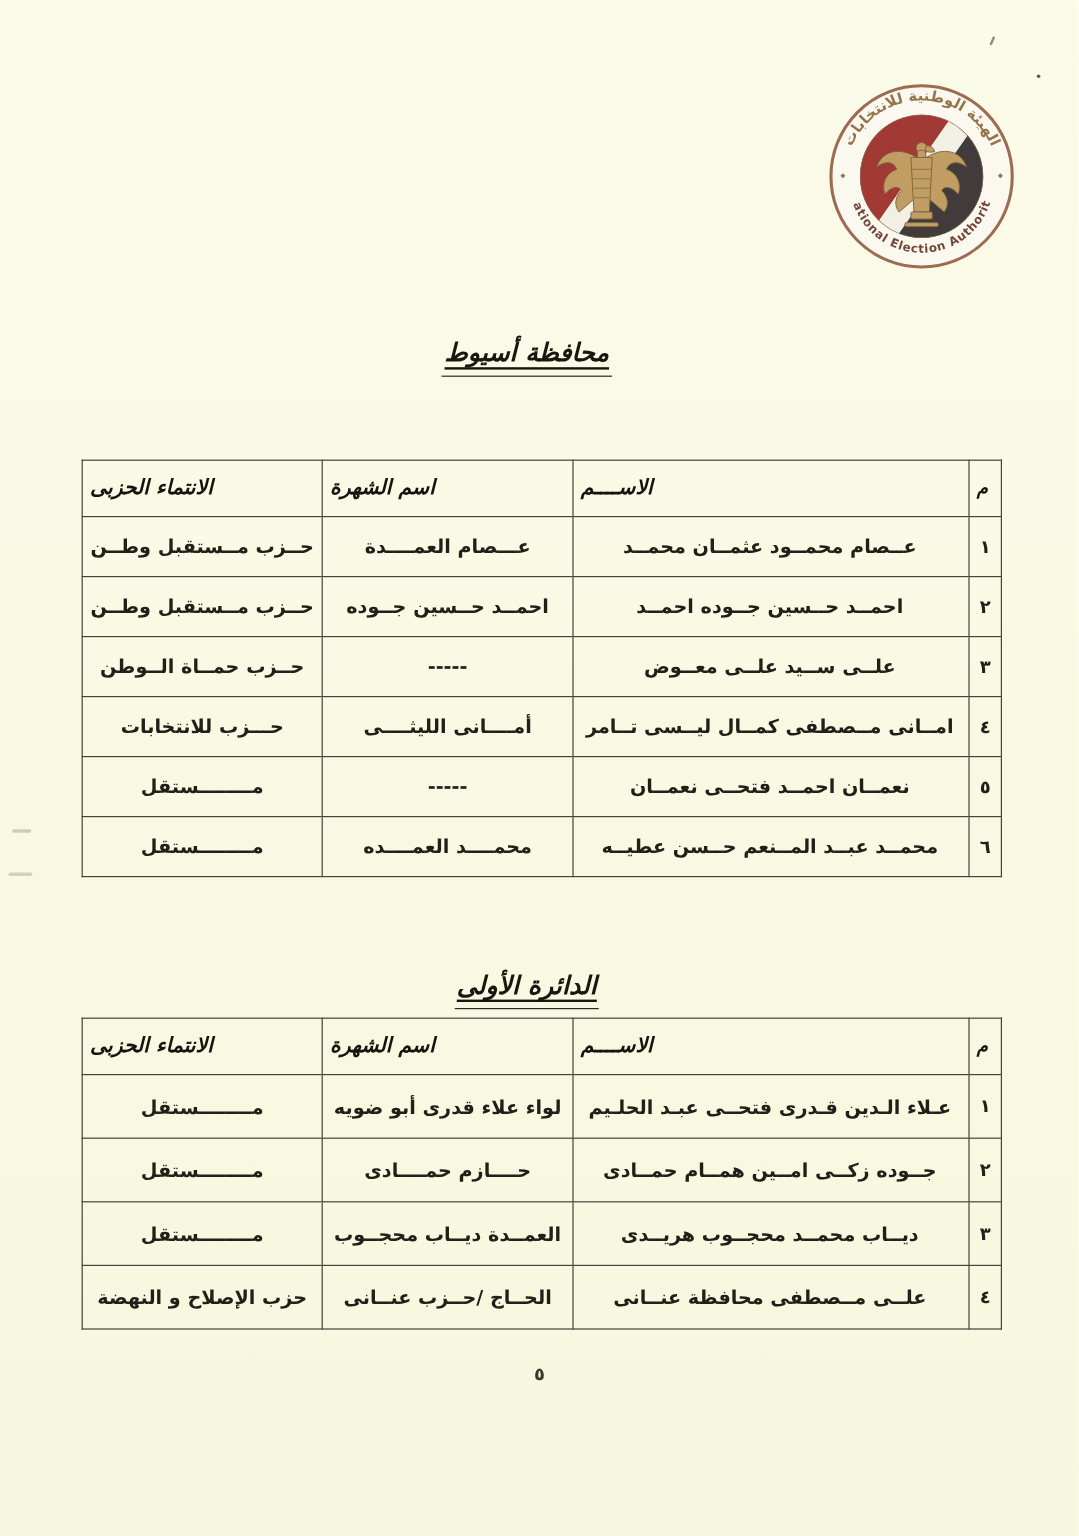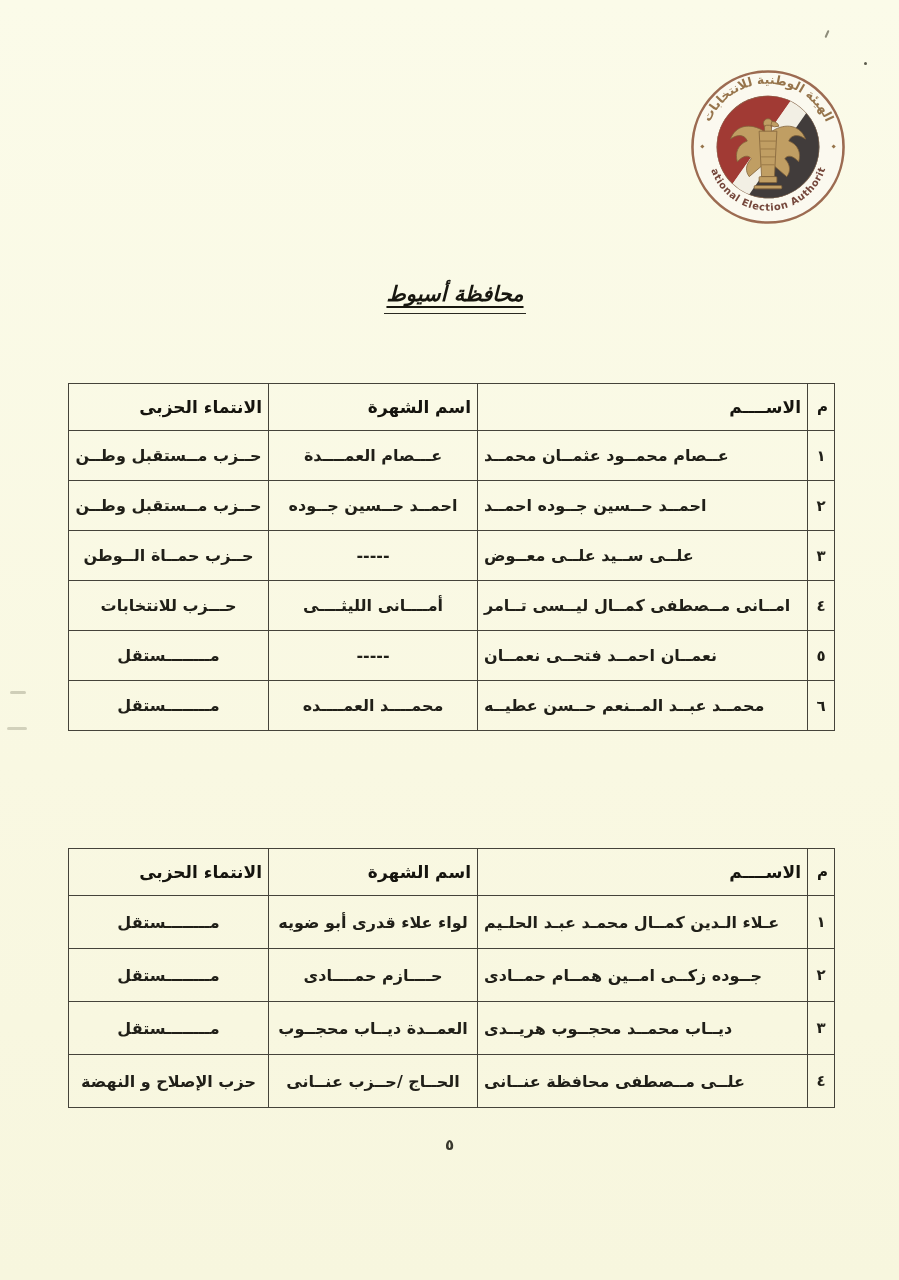--- a/index.html
+++ b/index.html
@@ -8,21 +8,21 @@
     width:899px;height:1280px;
     background:linear-gradient(180deg,#fbfbe9 0%,#f9f8e2 60%,#f7f6de 100%);
     font-family:"DejaVu Sans",sans-serif;
     direction:rtl;
     overflow:hidden;
     color:#1e1d17;
   }
   
   .logo{position:absolute;top:68px;left:689px;width:158px;height:158px;}
   
-  .title-wrap{position:absolute;left:72px;width:766px;text-align:center;}
+  .title-wrap{position:absolute;left:56px;width:766px;text-align:center;}
   .sec-title{
     display:inline-block;
     font-weight:bold;font-style:italic;
     font-size:21px;line-height:1.1;
     color:#17160f;
     text-decoration:underline;
     text-decoration-thickness:1.6px;
     text-underline-offset:5px;
     border-bottom:1.6px solid #2a2921;
     padding:0 2px 7px 2px;
@@ -39,25 +39,25 @@
   .ctable th,.ctable td{
     border:1.8px solid #45433a;
     overflow:hidden;white-space:nowrap;
     font-weight:bold;
     padding:0 6px;
     color:#201f18;
   }
   .ctable thead tr{height:47px;}
   .table1 tbody tr{height:50px;}
   .table2 tbody tr{height:53px;}
-  .ctable th{font-size:17px;text-align:right;color:#15140e;}
+  .ctable th{font-size:17px;font-style:italic;text-align:left;color:#15140e;}
   .ctable th.h-num{font-size:15px;}
   .ctable td{font-size:16px;text-align:center;}
   .ctable td:nth-child(1){font-size:15px;}
-  .ctable td:nth-child(2){text-align:left;padding-right:8px;}
+  .ctable td:nth-child(2){text-align:center;padding-right:8px;}
   col.c-num{width:27px;} col.c-name{width:330px;}
   col.c-shohra{width:209px;} col.c-party{width:200px;}
   
   .pagenum{
     position:absolute;top:1136px;left:0;width:899px;
     text-align:center;font-size:15px;font-weight:bold;color:#3a392e;
   }
   
   .art{position:absolute;pointer-events:none;}
   .art-slash{top:30px;left:826px;width:2px;height:8px;background:#8e8d7b;transform:rotate(24deg);border-radius:1px;}
@@ -178,40 +178,43 @@
         </tr>
         <tr>
           <td>٦</td>
           <td>محمــد عبــد المــنعم حــسن عطيــه</td>
           <td>محمــــد العمــــده</td>
           <td>مــــــــستقل</td>
         </tr>
       </tbody>
   </table>
 
+  <div class="title-wrap t-dist2">
+    <span class="sec-title">الدائرة الأولى</span>
+  </div>
 
   <table class="ctable table2" dir="rtl">
     <colgroup>
         <col class="c-num">
         <col class="c-name">
         <col class="c-shohra">
         <col class="c-party">
       </colgroup>
     <thead>
       <tr>
         <th class="h-num">م</th>
         <th>الاســــم</th>
         <th>اسم الشهرة</th>
         <th>الانتماء الحزبى</th>
       </tr>
     </thead>
     <tbody>
         <tr>
           <td>١</td>
-          <td>عـلاء الـدين كمــال محمـد عبـد الحلـيم</td>
+          <td>عـلاء الـدين قـدرى فتحــى عبـد الحلـيم</td>
           <td>لواء علاء قدرى أبو ضويه</td>
           <td>مــــــــستقل</td>
         </tr>
         <tr>
           <td>٢</td>
           <td>جــوده زكــى امــين همــام حمــادى</td>
           <td>حــــازم حمــــادى</td>
           <td>مــــــــستقل</td>
         </tr>
         <tr>

